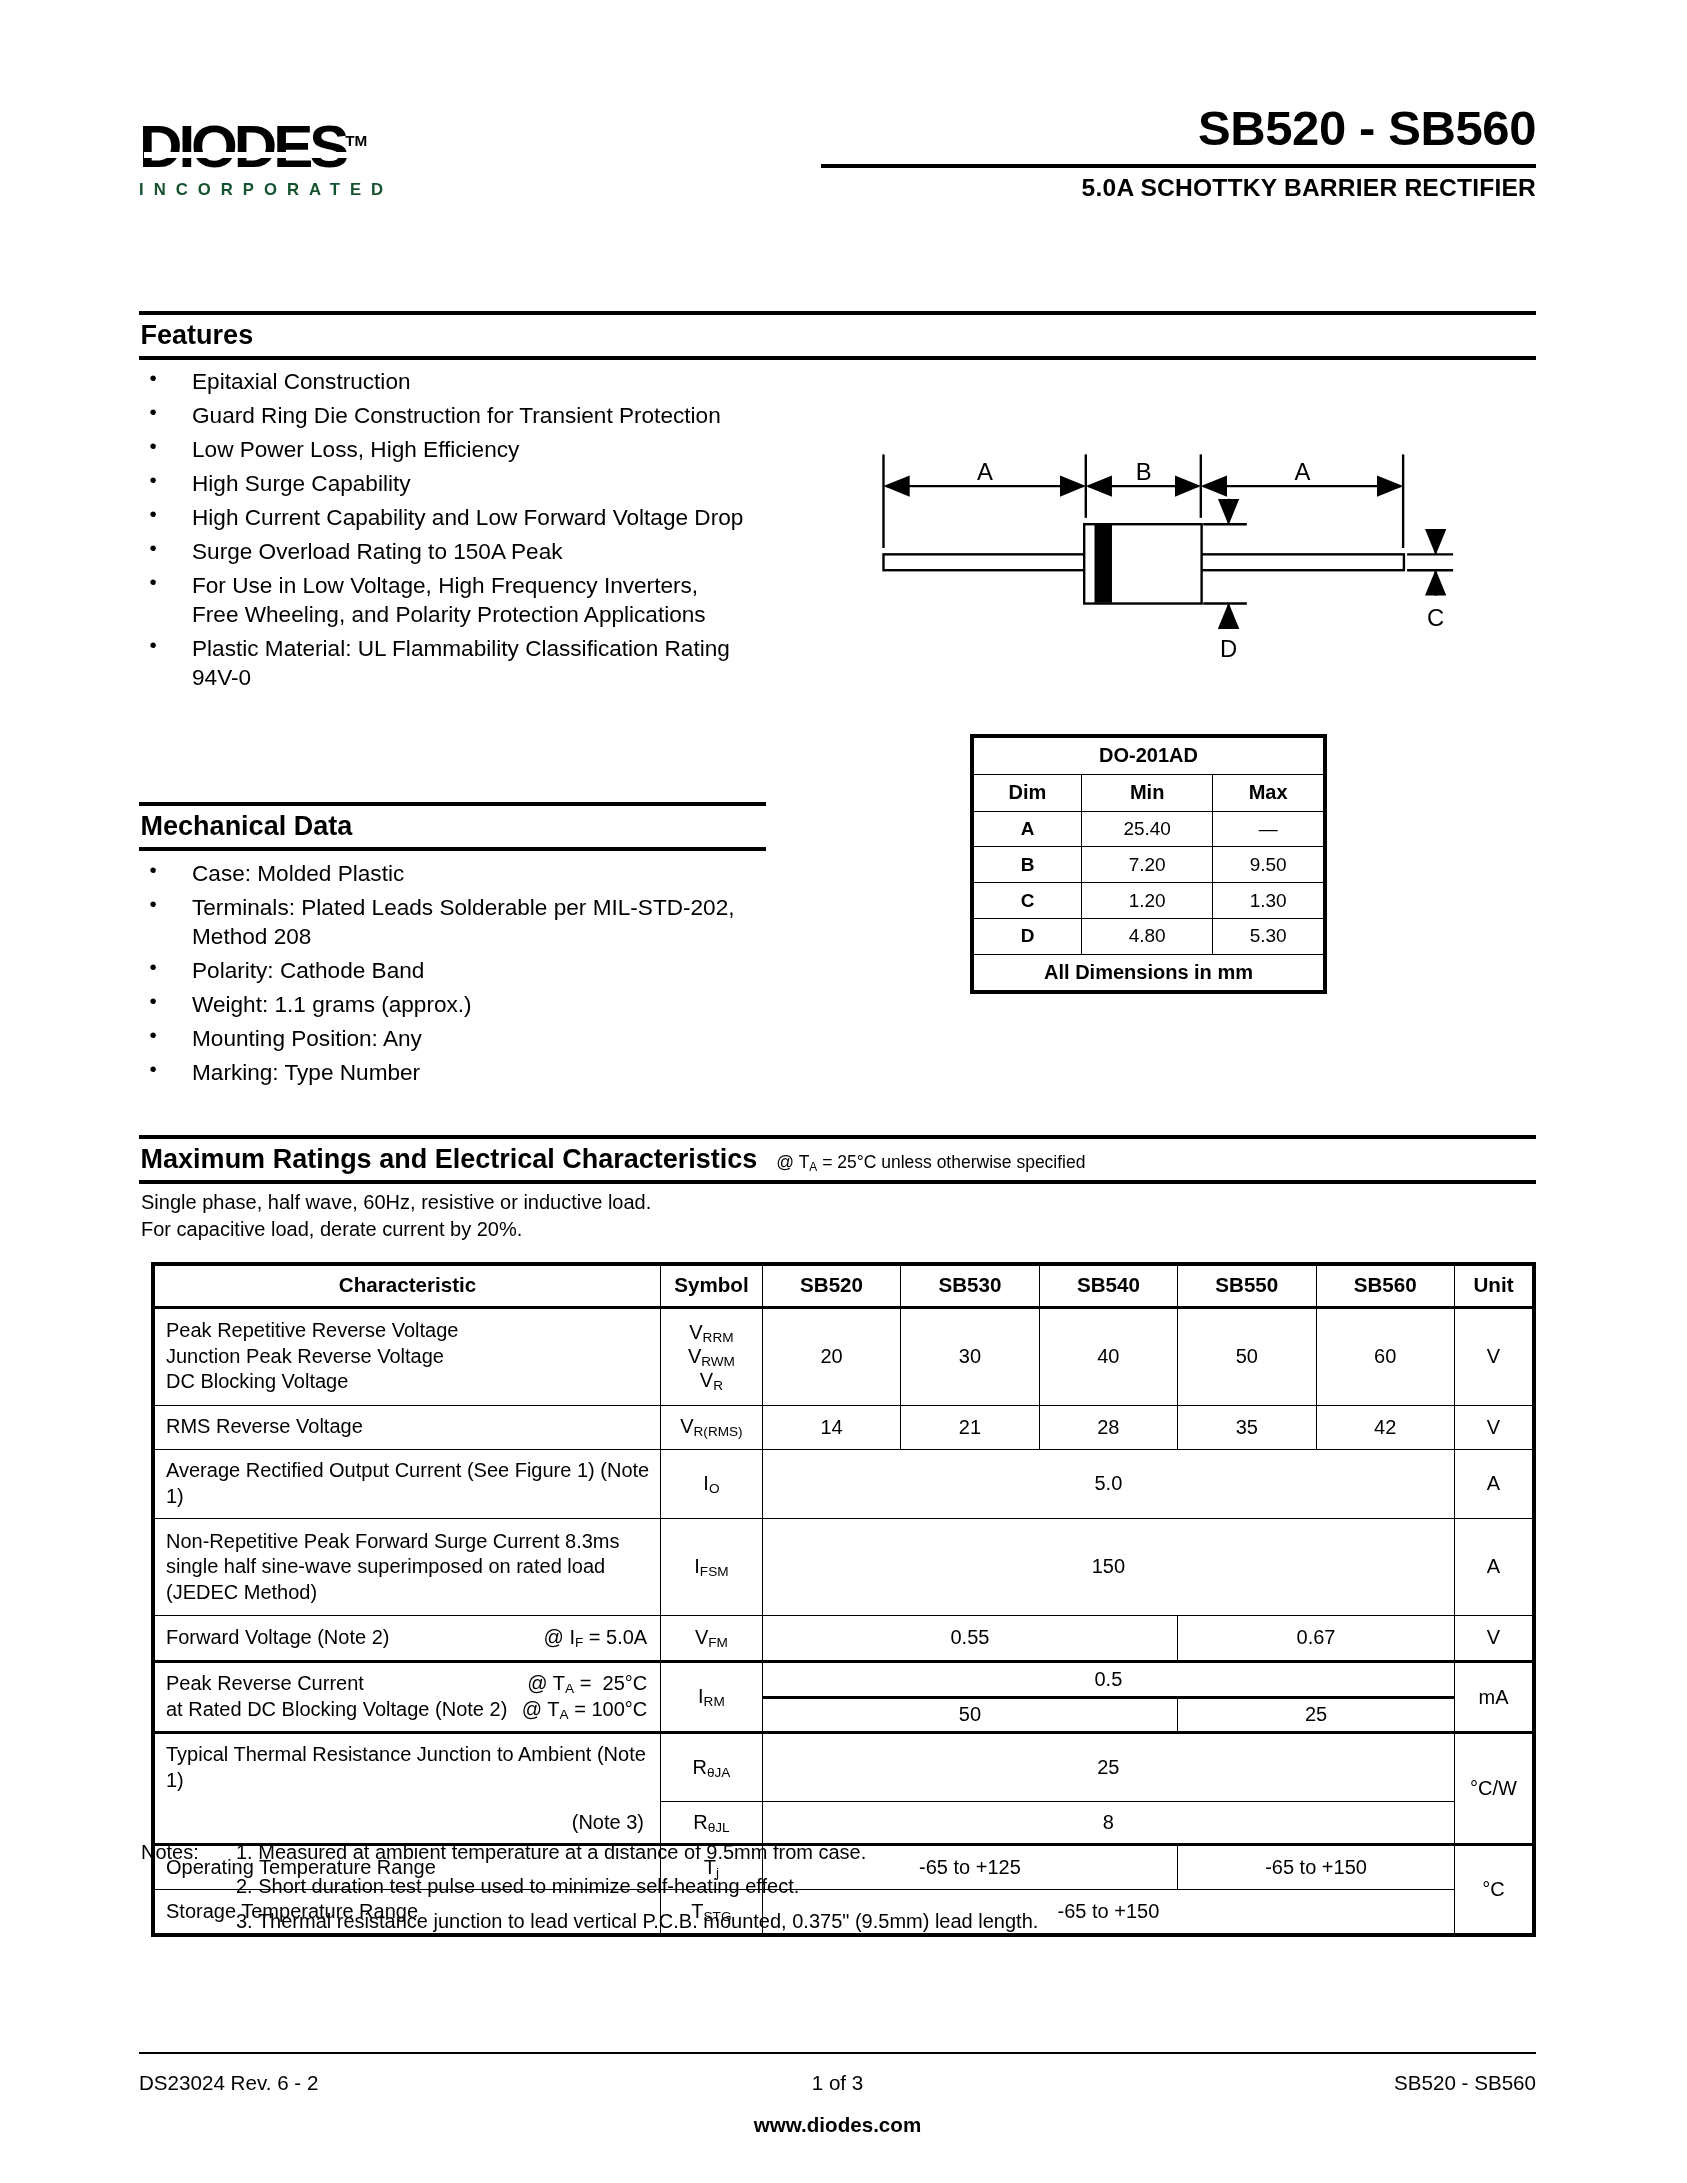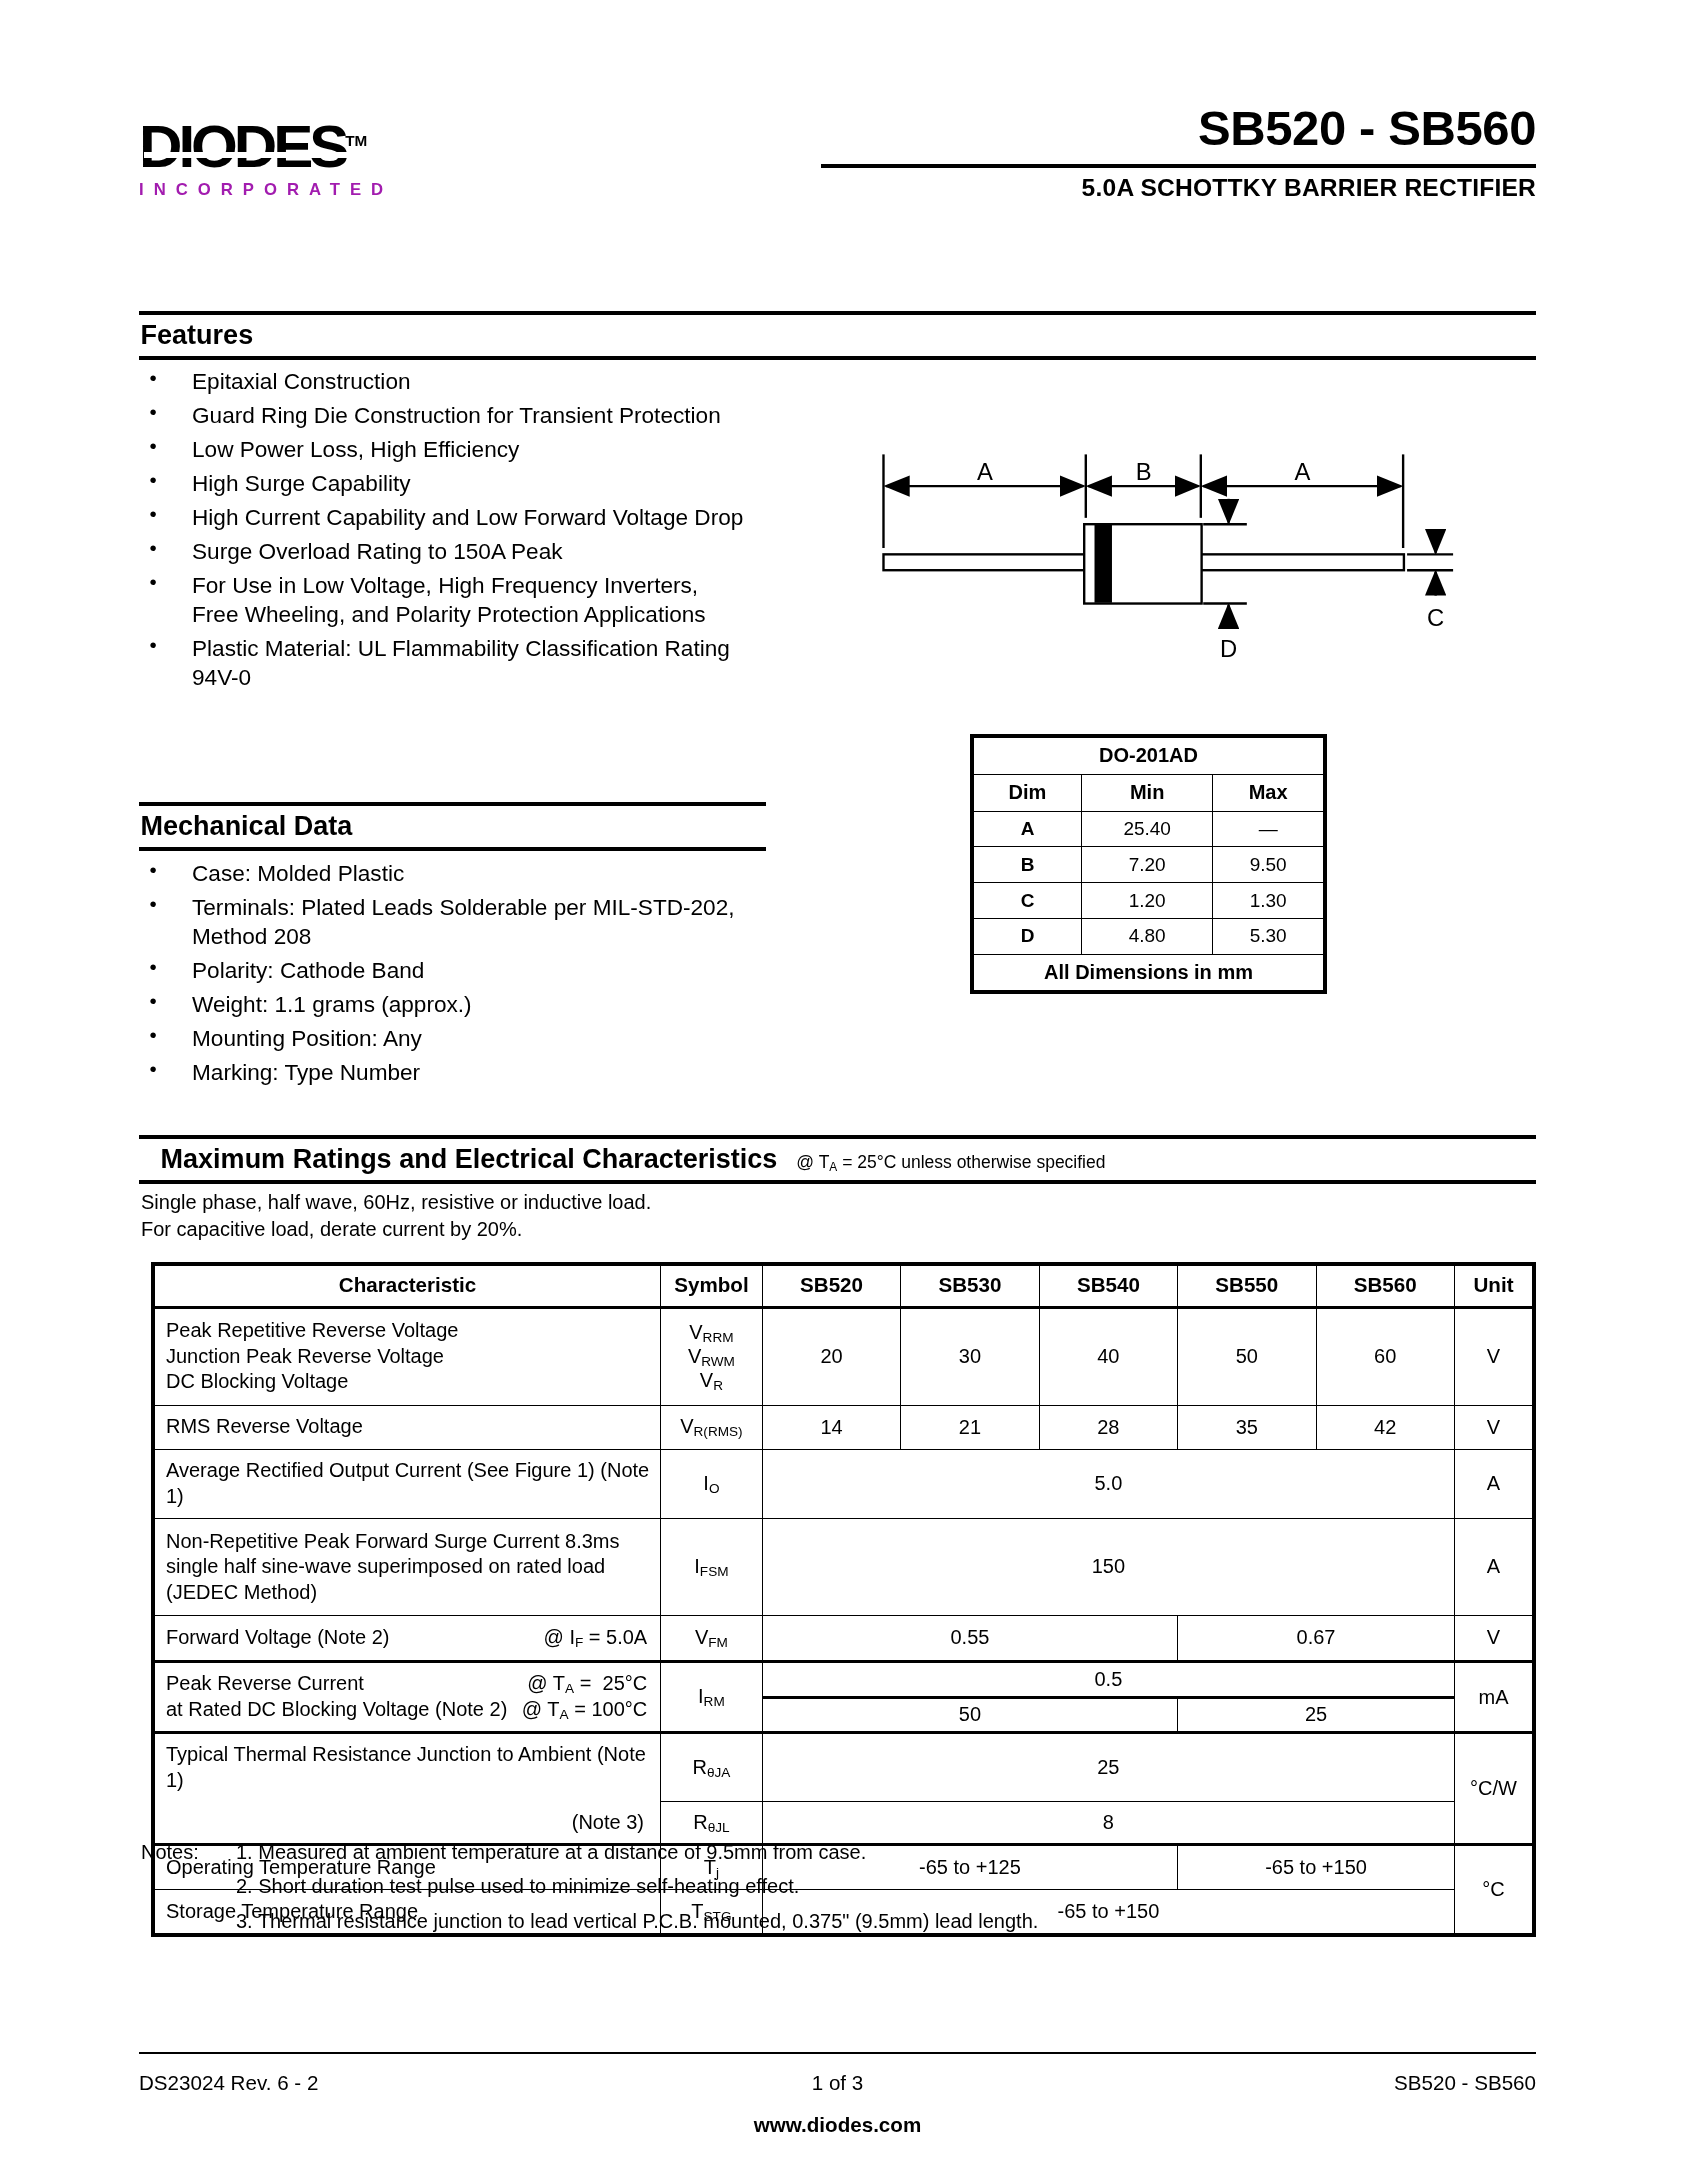--- a/index.html
+++ b/index.html
@@ -63,21 +63,21 @@
     top: 33px;
     width: 262px;
     height: 5.6px;
     background: #fff;
   }
   .logo-sub {
     margin-top: 4.8px;
     font-size: 16.7px;
     font-weight: bold;
     letter-spacing: 10px;
-    color: #a21caf;
+    color: #14532d;
   }
   .title-block {
     position: absolute;
     right: 0;
     top: 0;
     width: 715px;
     text-align: right;
   }
   .title-main {
     font-size: 49px;
@@ -117,21 +117,20 @@
   #ratings-head { left: 139px; top: 1135px; width: 1397px; }
   #ratings-head .inline-row {
     display: flex;
     align-items: baseline;
     padding: 5.6px 0 7.1px 1.6px;
   }
   #ratings-head .sec-title2 {
     font-size: 27px;
     font-weight: bold;
     line-height: 1.05;
-    margin-left: 20px;
   }
   #ratings-head .cond {
     font-size: 17.5px;
     margin-left: 19px;
     font-weight: normal;
     white-space: nowrap;
   }
 
   
   .bullets {

